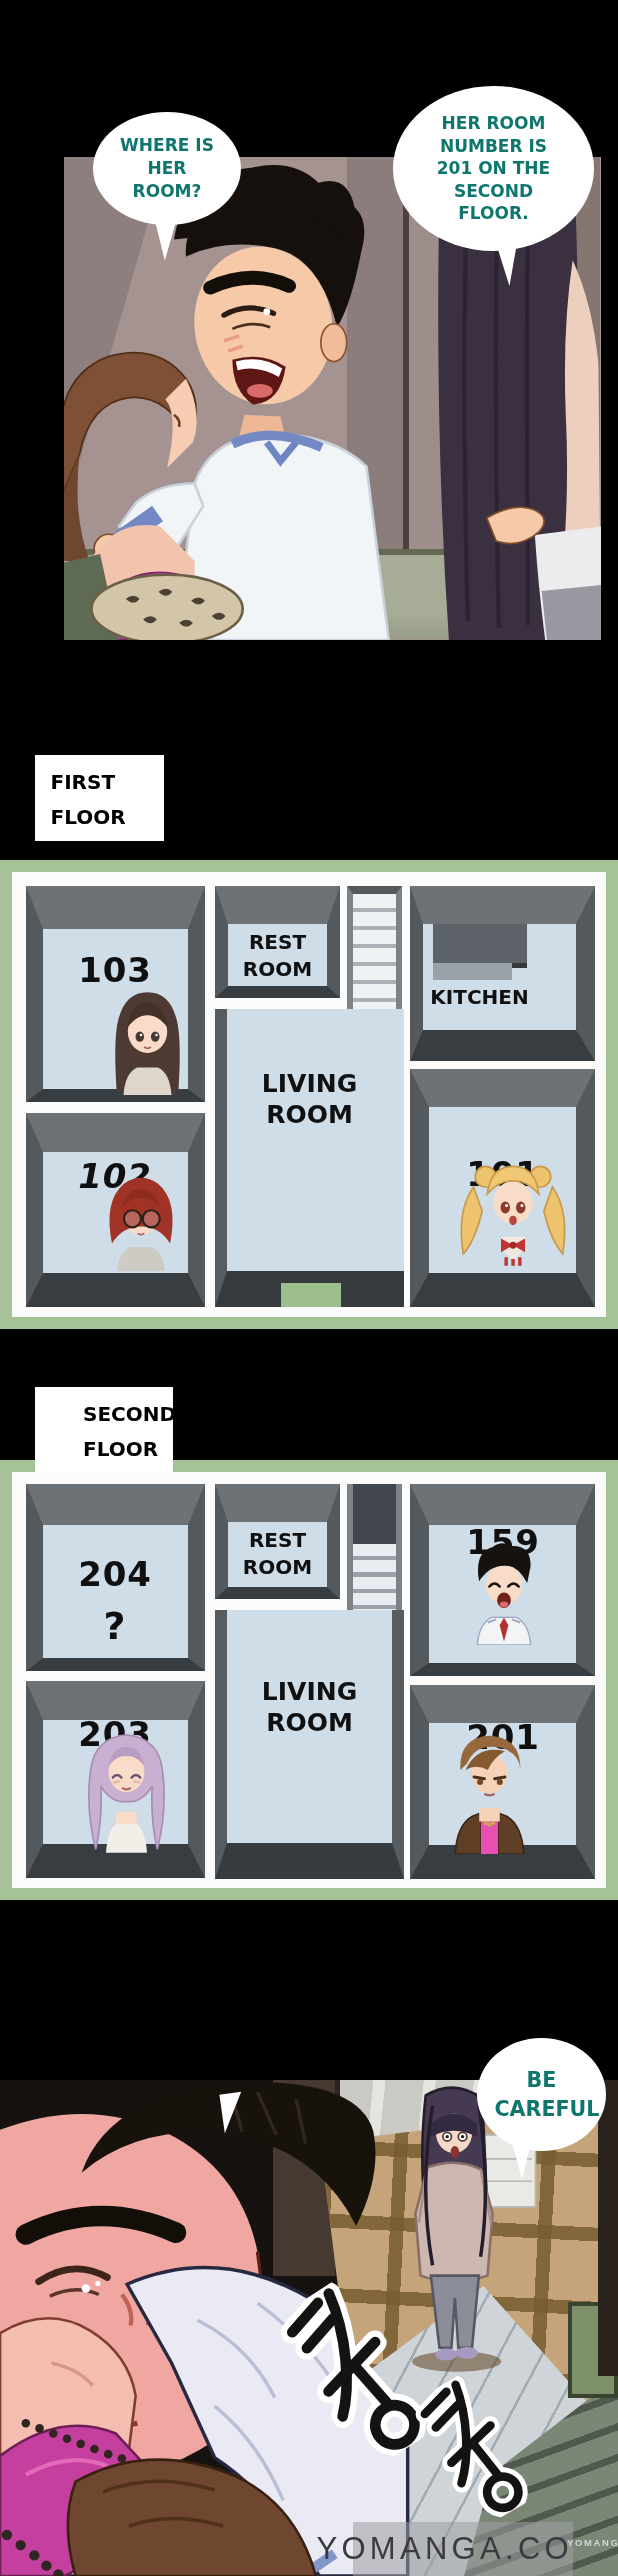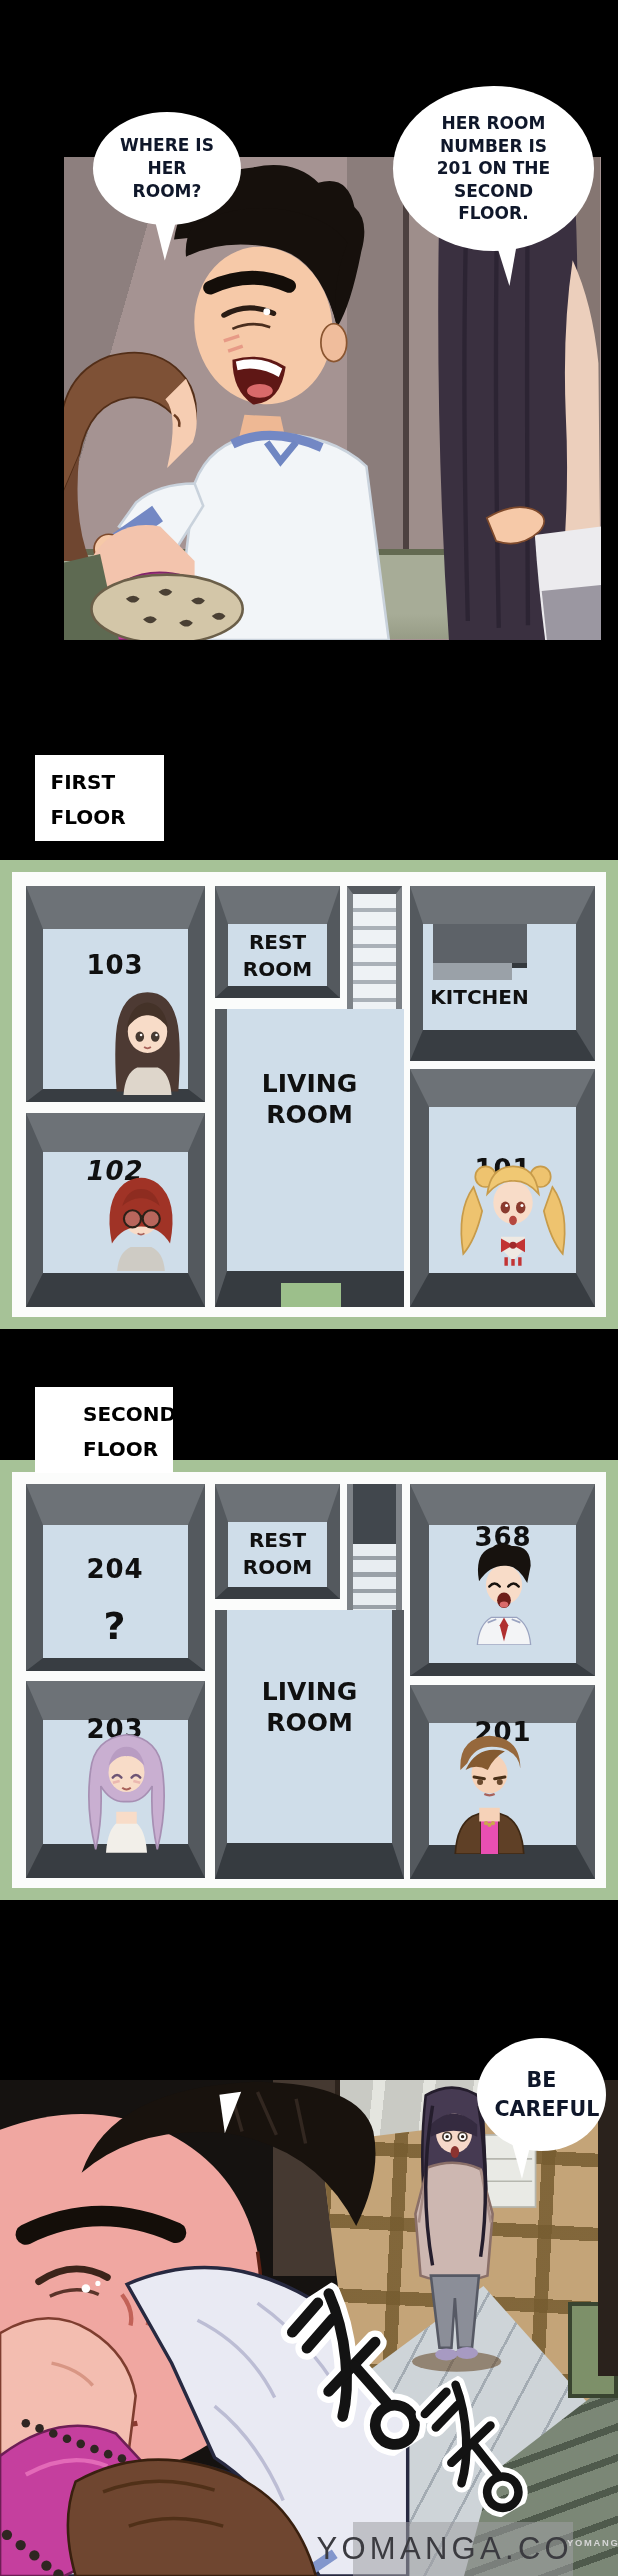--- a/index.html
+++ b/index.html
@@ -1,32 +1,32 @@
 <!DOCTYPE html>
 <html style="font-size:13.7px"><head>
 <meta charset="utf-8">
 <style>
   html,body{margin:0;padding:0;background:#000;}
   .page{position:relative;width:618px;height:2576px;background:#000;overflow:hidden;
         font-family:"DejaVu Sans",sans-serif;}
   .abs{position:absolute;}
   
   .bubble{position:absolute;background:#fff;border-radius:50%;display:flex;align-items:center;
-          justify-content:center;text-align:center;color:#0f172a;font-weight:700;z-index:9;}
+          justify-content:center;text-align:center;color:#0f766e;font-weight:700;z-index:9;}
   .tail{position:absolute;width:0;height:0;z-index:8;}
   
   .floor-box{position:absolute;background:#fff;color:#000;font-weight:700;font-size:20px;
              line-height:1.75;padding:10.3px 0 0 15.5px;box-sizing:border-box;z-index:6;}
   
   .plan{position:absolute;background:#a6c297;}
   .plan-inner{position:absolute;background:#fbfcfb;}
   .room{position:absolute;box-sizing:border-box;background:#cfdde9;
         border-style:solid;border-color:#6d7277 #54595e #383d42 #54595e;z-index:2;}
   .room-label{position:absolute;text-align:center;font-weight:700;color:#101010;z-index:4;}
-  .num{font-size:26px;letter-spacing:0.9px;}
+  .num{font-size:34px;letter-spacing:0.9px;}
   .small-label{font-size:20px;line-height:1.35;}
   .big-label{font-size:25px;line-height:1.25;}
   .avatar{position:absolute;z-index:4;}
   .stairs1{position:absolute;box-sizing:border-box;z-index:2;
            border-top:8.6px solid #54595e;border-left:6.9px solid #7d8287;border-right:6.9px solid #7d8287;
            background:repeating-linear-gradient(180deg,#eef2f5 0 13.7px,#aab1b8 13.7px 18px);}
   .stairs2{position:absolute;box-sizing:border-box;z-index:2;
            border-left:6.9px solid #7d8287;border-right:6.9px solid #7d8287;background:#41474d;}
   .stairs2-steps{position:absolute;left:0;right:0;bottom:0;
            background:repeating-linear-gradient(180deg,#e8edf1 0 12px,#9aa1a8 12px 16.3px);}
@@ -212,21 +212,21 @@
   <div class="stairs2" style="left:347px;top:1484px;width:55px;height:161px;">
     <div class="stairs2-steps" style="height:101px;"></div>
   </div>
   <div class="room" style="left:410px;top:1484px;width:185px;height:192px;border-width:41px 19px 13.7px 19px;"></div>
   <div class="room" style="left:215px;top:1610px;width:189px;height:269px;border-width:0 12px 36px 12px;border-color:#6d7277 #575c61 #363b40 #575c61;"></div>
   <div class="room" style="left:410px;top:1685px;width:185px;height:194px;border-width:38px 19px 34px 19px;"></div>
 
   <div class="room-label num" style="left:43px;top:1554px;width:144px;">204</div>
   <div class="room-label num" style="left:43px;top:1604px;width:144px;font-size:38px;">?</div>
   <div class="room-label num" style="left:43px;top:1714px;width:144px;">203</div>
-  <div class="room-label num" style="left:429px;top:1522px;width:148px;">368</div>
+  <div class="room-label num" style="left:429px;top:1522px;width:148px;">159</div>
   <div class="room-label num" style="left:429px;top:1717px;width:148px;">201</div>
   <div class="room-label small-label" style="left:232px;top:1527px;width:91px;">REST ROOM</div>
   <div class="room-label big-label" style="left:227px;top:1676px;width:165px;">LIVING ROOM</div>
 
   <div class="avatar" style="left:467px;top:1540px;">
     <svg width="74" height="105" viewBox="0 0 86 122">
       <path d="M12,122 Q14,98 28,90 L58,90 Q72,98 74,122 Z" fill="#f3f4f6" stroke="#9aa3c0" stroke-width="1.5"></path>
       <path d="M43,90 L38,99 L43,118 L48,99 Z" fill="#b03030"></path>
       <ellipse cx="43" cy="52" rx="21" ry="23" fill="#f8dcc8"></ellipse>
       <path d="M14,48 Q8,14 30,8 Q40,0 52,7 Q74,6 74,30 L70,50 Q58,28 43,30 Q26,30 14,48 Z" fill="#17120e"></path>

